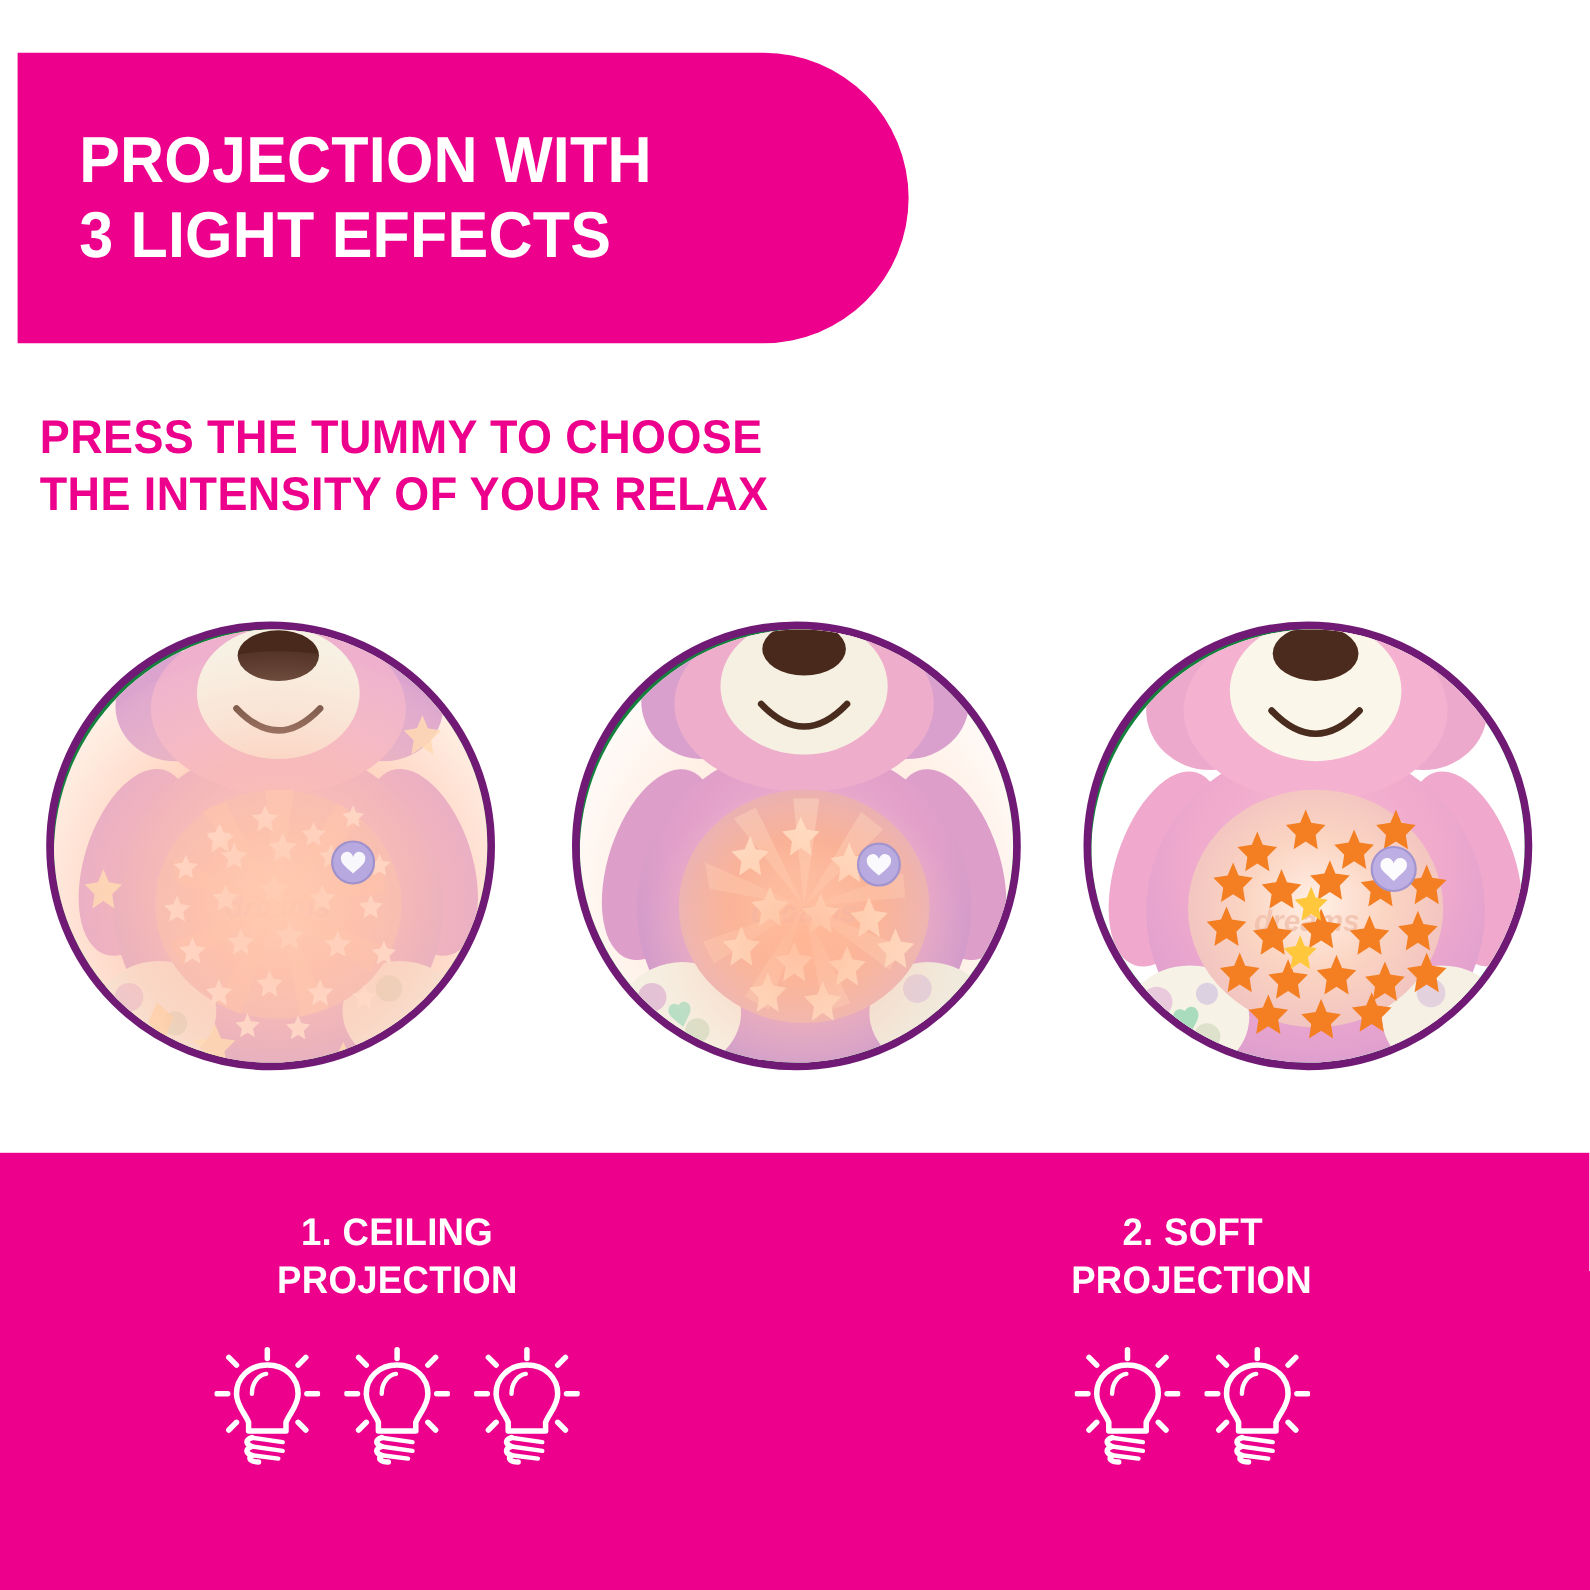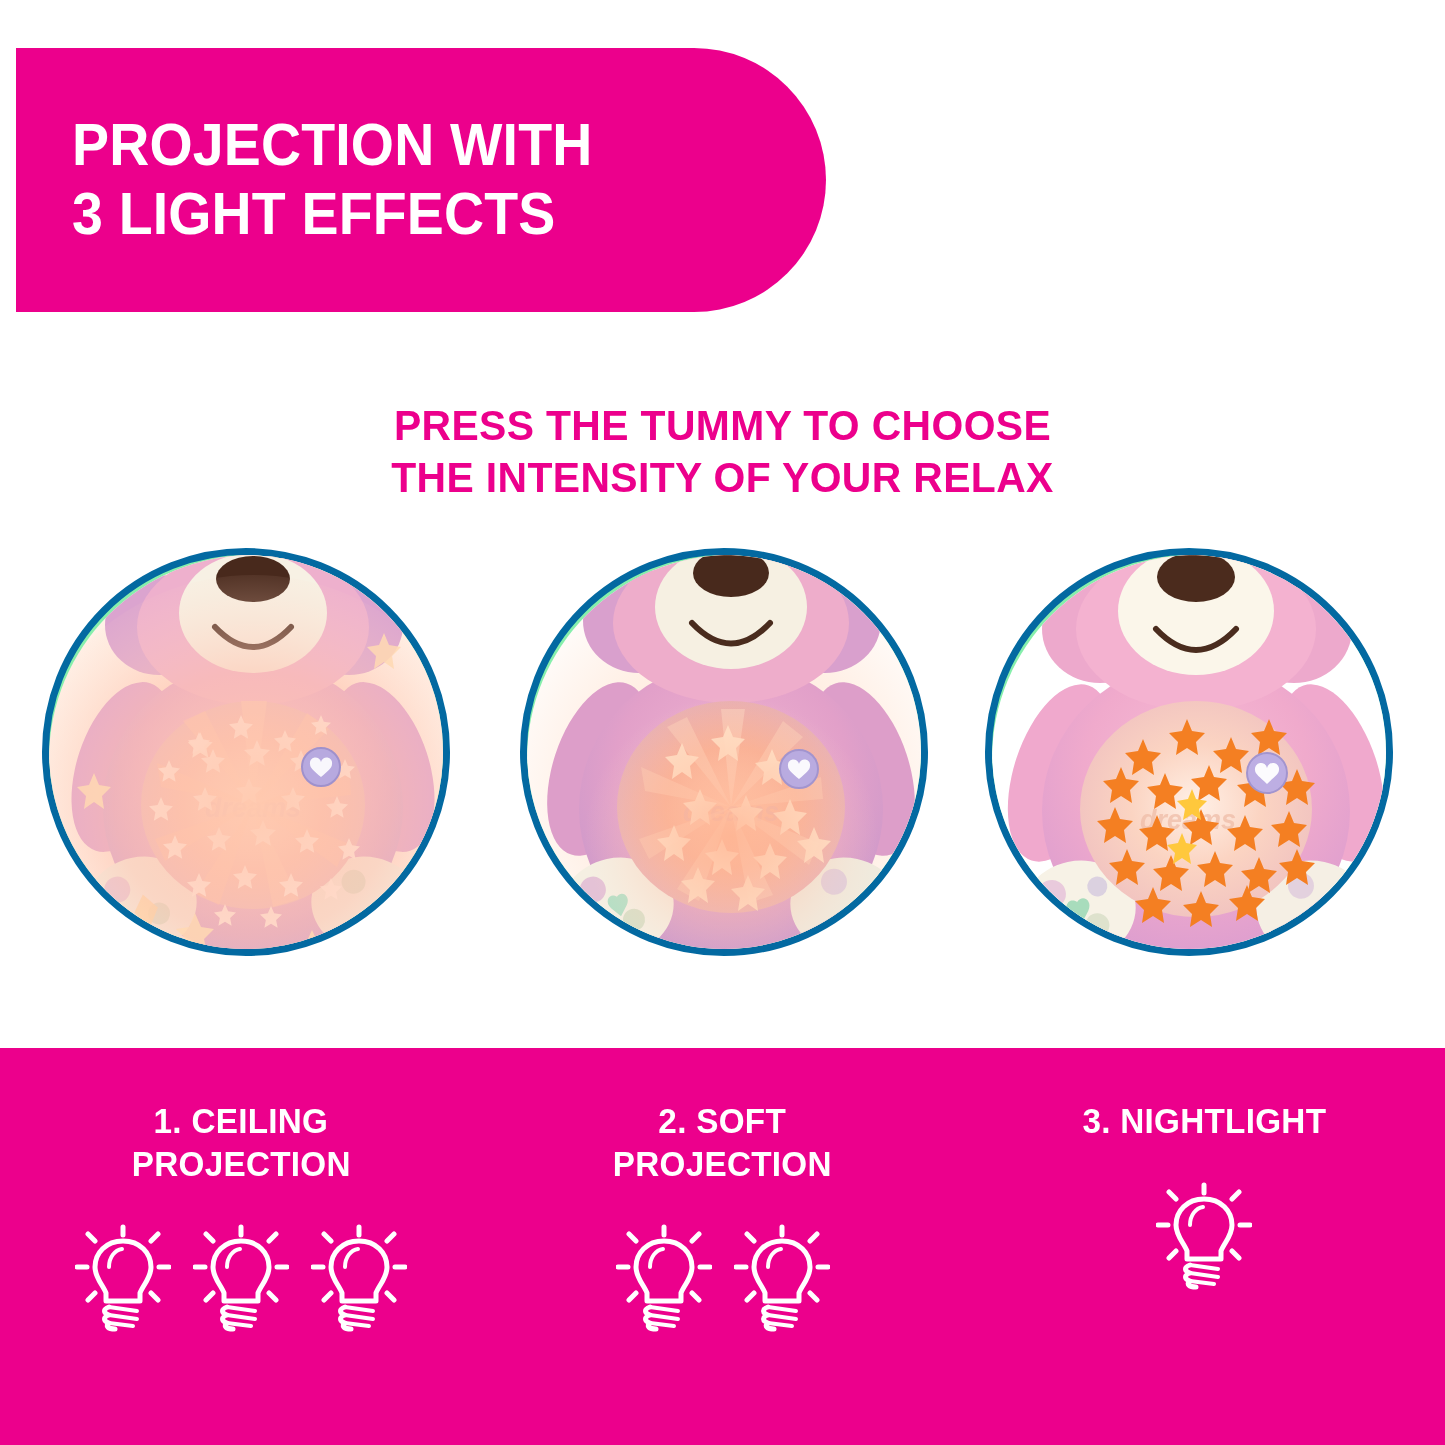--- a/index.html
+++ b/index.html
@@ -35,48 +35,47 @@
     letter-spacing:0.2px;
     transform:scaleX(0.94);
     transform-origin:left center;
     white-space:nowrap;
   }
 
   
   .subtitle{
     position:absolute;
     left:0; right:0; top:372px;
-    text-align:center;
-    margin-top:27px;
+    text-align:left;
   }
   .subtitle-line{
     color:#ec008c;
     font-size:43px;
     line-height:1.22;
     font-weight:bold;
     letter-spacing:0.4px;
     transform:scaleX(0.95);
     white-space:nowrap;
   }
 
   
   .circle-row{
     position:absolute;
     left:0; top:548px;
     width:1445px; height:420px;
   }
   .photo-circle{
     position:absolute;
-    top:0;
+    top:17px;
     width:408px; height:408px;
     border-radius:50%;
-    border:7px solid #0369a1;
+    border:7px solid #701a75;
     box-sizing:border-box;
     overflow:hidden;
-    background:#86efac;
+    background:#15803d;
   }
   .circle-1{ left:42px; }
   .circle-2{ left:520px; }
   .circle-3{ left:985px; }
 
   .scene{
     position:absolute;
     left:0;top:0;width:100%;height:100%;
     overflow:hidden;
   }
@@ -483,30 +482,15 @@
             <path d="M48 18 C31 18 20 30 20 44 C20 55 28 62 31 70 L31 78 L65 78 L65 70 C68 62 76 55 76 44 C76 30 65 18 48 18 Z"></path>
             <path d="M34 44 C34 34 40 27 47 26" stroke-width="4"></path>
             <path d="M34 84 C28 86 28 90 34 92 C28 94 28 98 34 100 C30 103 33 106 40 106"></path>
             <path d="M34 84 L62 88 M34 92 L62 96 M34 100 L58 103" stroke-width="4"></path>
             <path d="M48 4 L48 12 M12 44 L2 44 M84 44 L94 44 M20 18 L13 11 M76 18 L83 11 M20 70 L13 77 M76 70 L83 77"></path>
           </g>
         </svg>
       </div>
     </div>
 
-    <div class="footer-col">
-      <div class="col-label">3. NIGHTLIGHT</div>
-      <div class="col-label"></div>
-      <div class="bulb-row">
-        <svg class="bulb-icon" width="96" height="112" viewBox="0 0 96 112">
-          <g stroke="#ffffff" stroke-width="5" fill="none" stroke-linecap="round" stroke-linejoin="round">
-            <path d="M48 18 C31 18 20 30 20 44 C20 55 28 62 31 70 L31 78 L65 78 L65 70 C68 62 76 55 76 44 C76 30 65 18 48 18 Z"></path>
-            <path d="M34 44 C34 34 40 27 47 26" stroke-width="4"></path>
-            <path d="M34 84 C28 86 28 90 34 92 C28 94 28 98 34 100 C30 103 33 106 40 106"></path>
-            <path d="M34 84 L62 88 M34 92 L62 96 M34 100 L58 103" stroke-width="4"></path>
-            <path d="M48 4 L48 12 M12 44 L2 44 M84 44 L94 44 M20 18 L13 11 M76 18 L83 11 M20 70 L13 77 M76 70 L83 77"></path>
-          </g>
-        </svg>
-      </div>
-    </div>
 
   </div>
 </div>
 
 </body></html>

